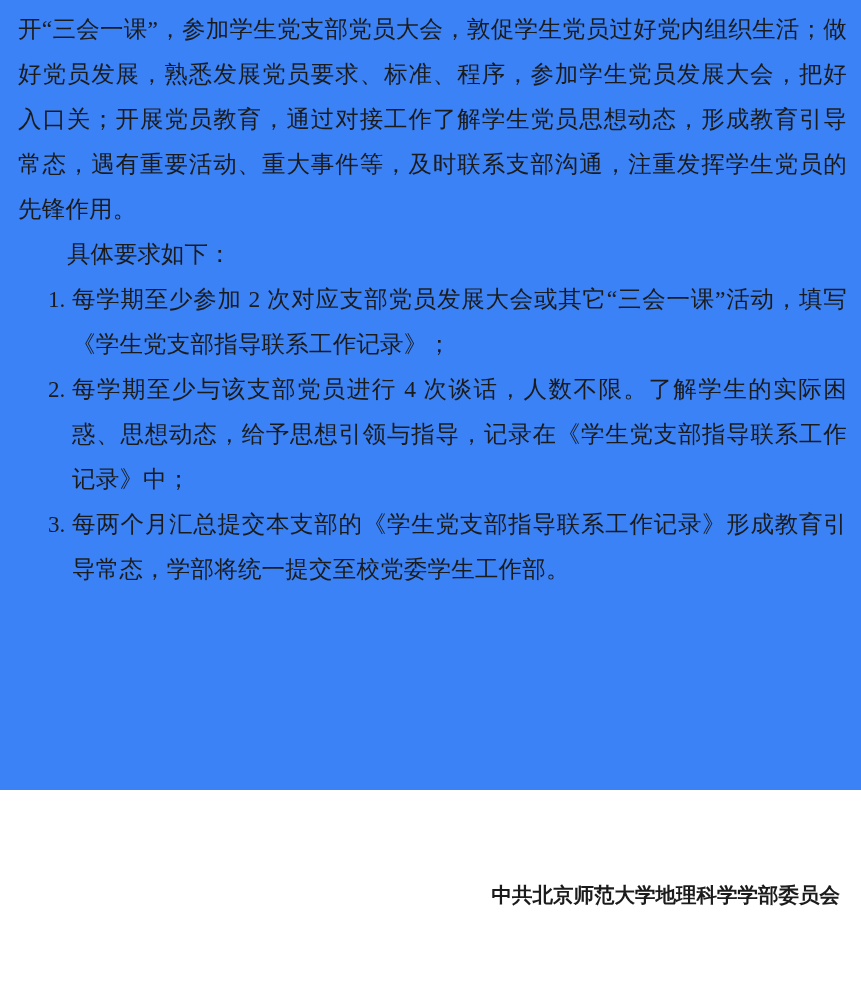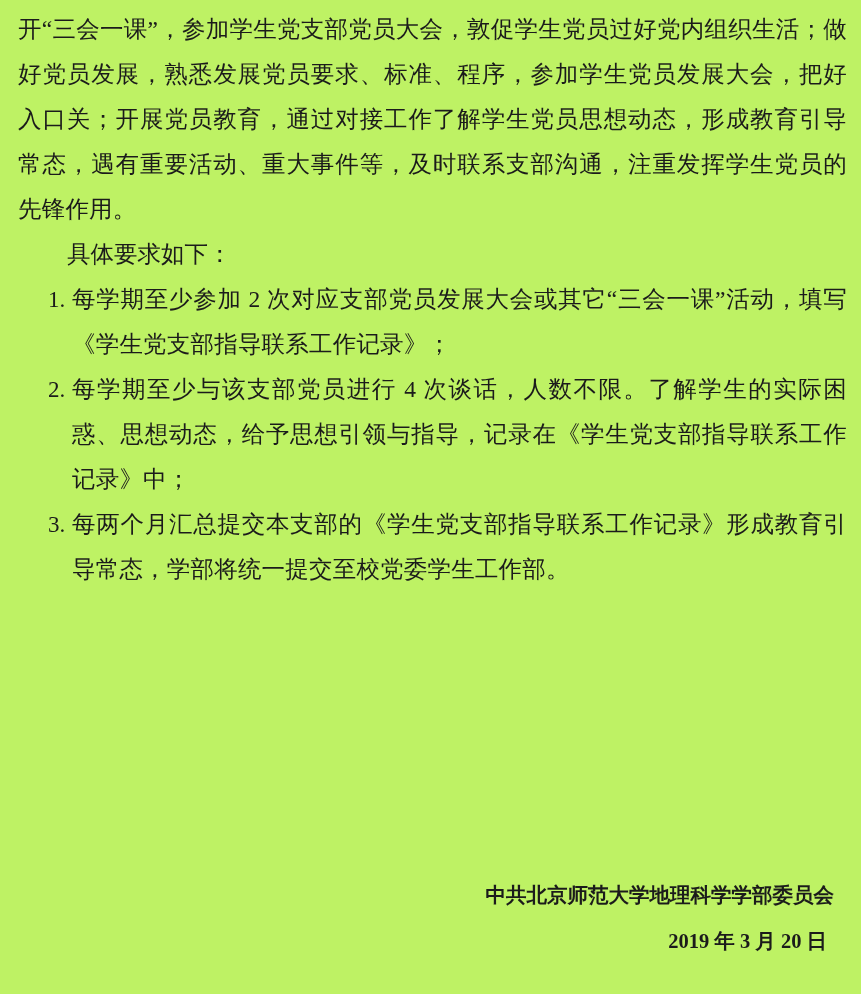--- a/index.html
+++ b/index.html
@@ -11,22 +11,22 @@
     width: 861px;
     height: 994px;
     overflow: hidden;
     position: relative;
     font-family: "Liberation Serif", "DejaVu Serif", serif;
     color: #1b1b1b;
   }
   .page {
     position: relative;
     width: 861px;
-    height: 994px;
-    background: #bef264;
+    height: 790px;
+    background: #3b82f6;
   }
   .content {
     padding: 7px 14px 0 18px;
   }
   .para {
     margin: 0;
     font-size: 23.5px;
     line-height: 45px;
     text-align: justify;
     text-justify: inter-character;
@@ -58,21 +58,21 @@
     flex: 1 1 auto;
     font-size: 23.5px;
     line-height: 45px;
     text-align: justify;
     text-justify: inter-character;
     letter-spacing: 0.2px;
   }
   .signature-block {
     position: absolute;
     top: 872px;
-    right: 27px;
+    right: 21px;
     text-align: right;
     font-weight: bold;
   }
   .signature-org {
     font-size: 20.5px;
     line-height: 46px;
     white-space: nowrap;
   }
   .signature-date {
     font-size: 20.5px;
@@ -103,15 +103,14 @@
       <li class="req-item">
         <span class="req-num">3.</span>
         <span class="req-text">每两个月汇总提交本支部的《学生党支部指导联系工作记录》形成教育引导常态，学部将统一提交至校党委学生工作部。</span>
       </li>
     </ol>
 
   </div>
 
   <div class="signature-block">
     <div class="signature-org">中共北京师范大学地理科学学部委员会</div>
-    <div class="signature-date">2019 年 3 月 20 日</div>
   </div>
 </div>
 
 </body></html>

